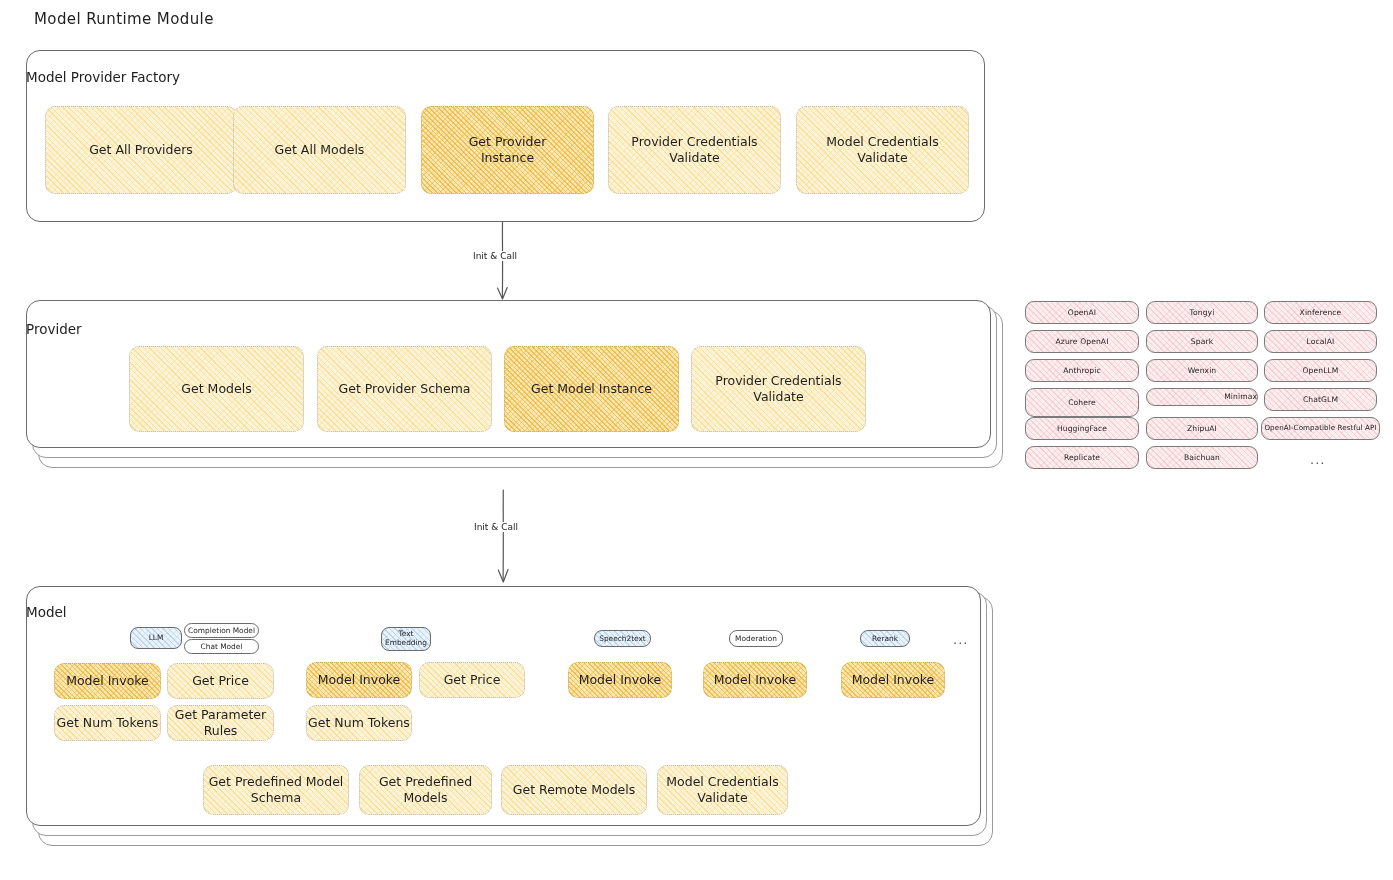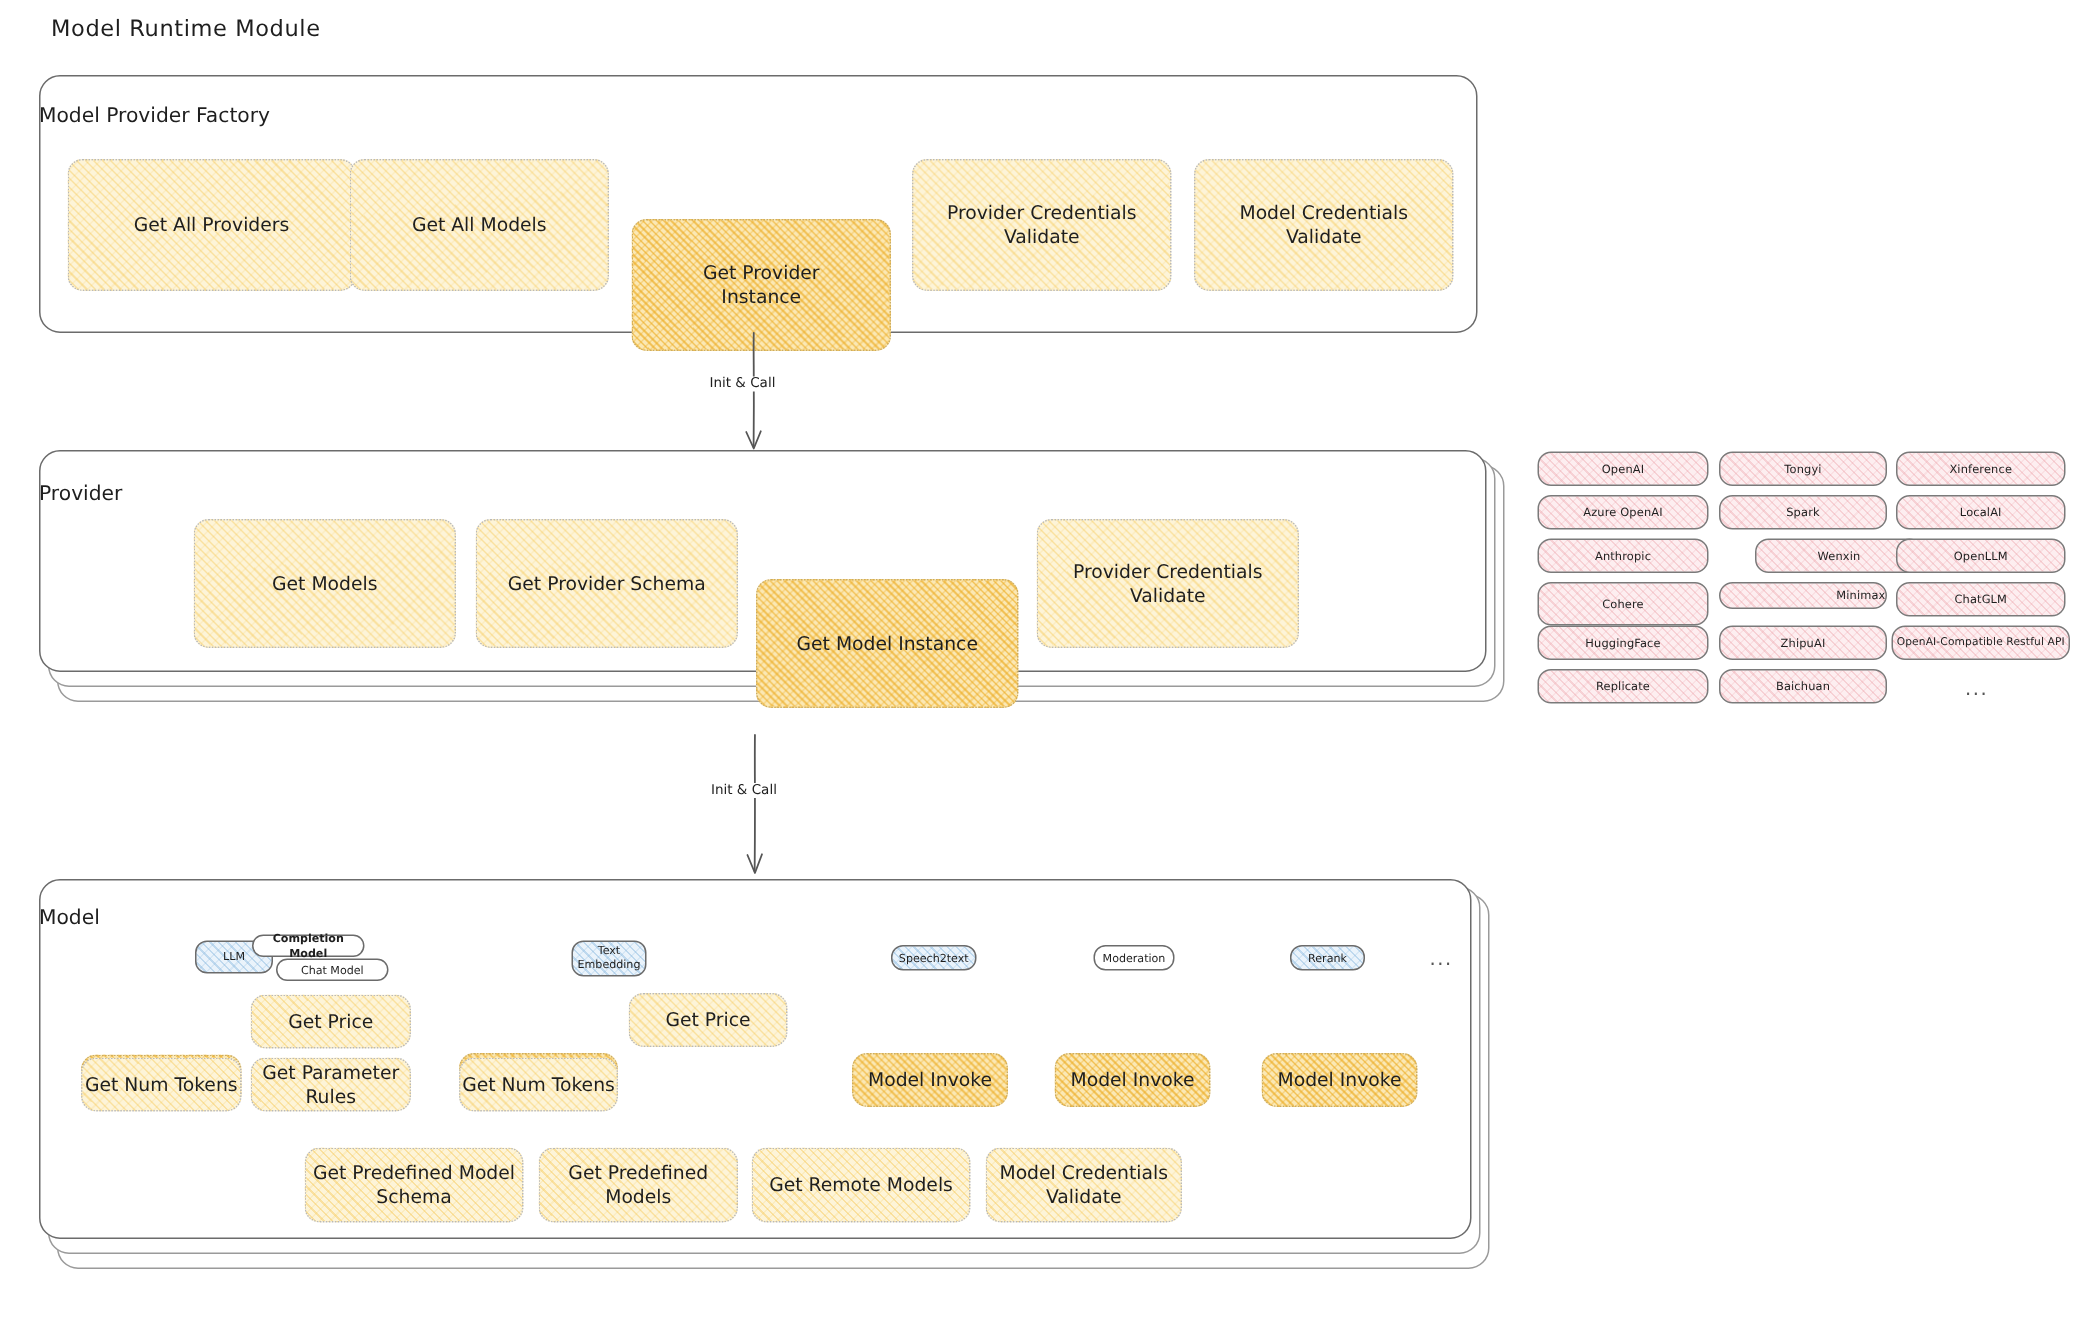--- a/index.html
+++ b/index.html
@@ -72,21 +72,20 @@
     color: #1e1e1e;
   }
   .box-yellow-strong {
     border: 1.15px dotted #c9ab63;
     background-color: #fbe8b4;
     background-image:
       repeating-linear-gradient(45deg, rgba(236,170,30,.62) 0 1.2px, rgba(0,0,0,0) 1.2px 3.4px),
       repeating-linear-gradient(-45deg, rgba(236,170,30,.34) 0 1px, rgba(0,0,0,0) 1px 4px);
     font-size: 12.5px;
     color: #1e1e1e;
-    margin-top: 40px;
   }
 
   
   .chip-pink {
     border: 1.2px solid #7a7a7a;
     border-radius: 9px;
     background-color: #fdeef0;
     background-image:
       repeating-linear-gradient(45deg, rgba(232,142,150,.30) 0 1px, rgba(0,0,0,0) 1px 4px),
       repeating-linear-gradient(-45deg, rgba(232,142,150,.14) 0 1px, rgba(0,0,0,0) 1px 5px);
@@ -201,21 +200,21 @@
 <div class="hd chip-pink" style="left:1025px; top:446px; width:114px; height:23px;">
   <span>Replicate</span>
   </div>
 
 <div class="hd chip-pink" style="left:1146px; top:301px; width:112px; height:23px;">
   <span>Tongyi</span>
   </div>
 <div class="hd chip-pink" style="left:1146px; top:330px; width:112px; height:23px;">
   <span>Spark</span>
   </div>
-<div class="hd chip-pink" style="left:1146px; top:359px; width:112px; height:23px;margin-left:24px;">
+<div class="hd chip-pink" style="left:1146px; top:359px; width:112px; height:23px;">
   <span>Wenxin</span>
   </div>
 <div class="hd chip-pink" style="left:1146px; top:388px; width:112px; height:18px;justify-content:flex-end;">
   <span>Minimax</span>
   </div>
 <div class="hd chip-pink" style="left:1146px; top:417px; width:112px; height:23px;">
   <span>ZhipuAI</span>
   </div>
 <div class="hd chip-pink" style="left:1146px; top:446px; width:112px; height:23px;">
   <span>Baichuan</span>
@@ -247,21 +246,21 @@
 </div>
 
 <div class="panel-shadow" style="left:38px; top:596px; width:955px; height:250px;"></div>
 <div class="panel-shadow" style="left:32px; top:591px; width:955px; height:245px;"></div>
 <div class="panel" style="left:26px; top:586px; width:955px; height:240px;"></div>
 <div class="panel-title" style="left:26px; top:604px; width:955px;">Model</div>
 
 <div class="hd badge-blue" style="left:130px; top:627px; width:52px; height:22px;">
   <span>LLM</span>
 </div>
-<div class="hd badge-white" style="left:168px; top:623px; width:75px; height:15px;font-weight:bold;">
+<div class="hd badge-white" style="left:184px; top:623px; width:75px; height:15px;">
   <span>Completion Model</span>
 </div>
 <div class="hd badge-white" style="left:184px; top:639px; width:75px; height:15px;">
   <span>Chat Model</span>
 </div>
 
 <div class="hd box-yellow-strong" style="left:54px; top:663px; width:107px; height:36px;">
   <span>Model Invoke</span>
 </div>
 <div class="hd box-yellow" style="left:167px; top:663px; width:107px; height:36px;">

